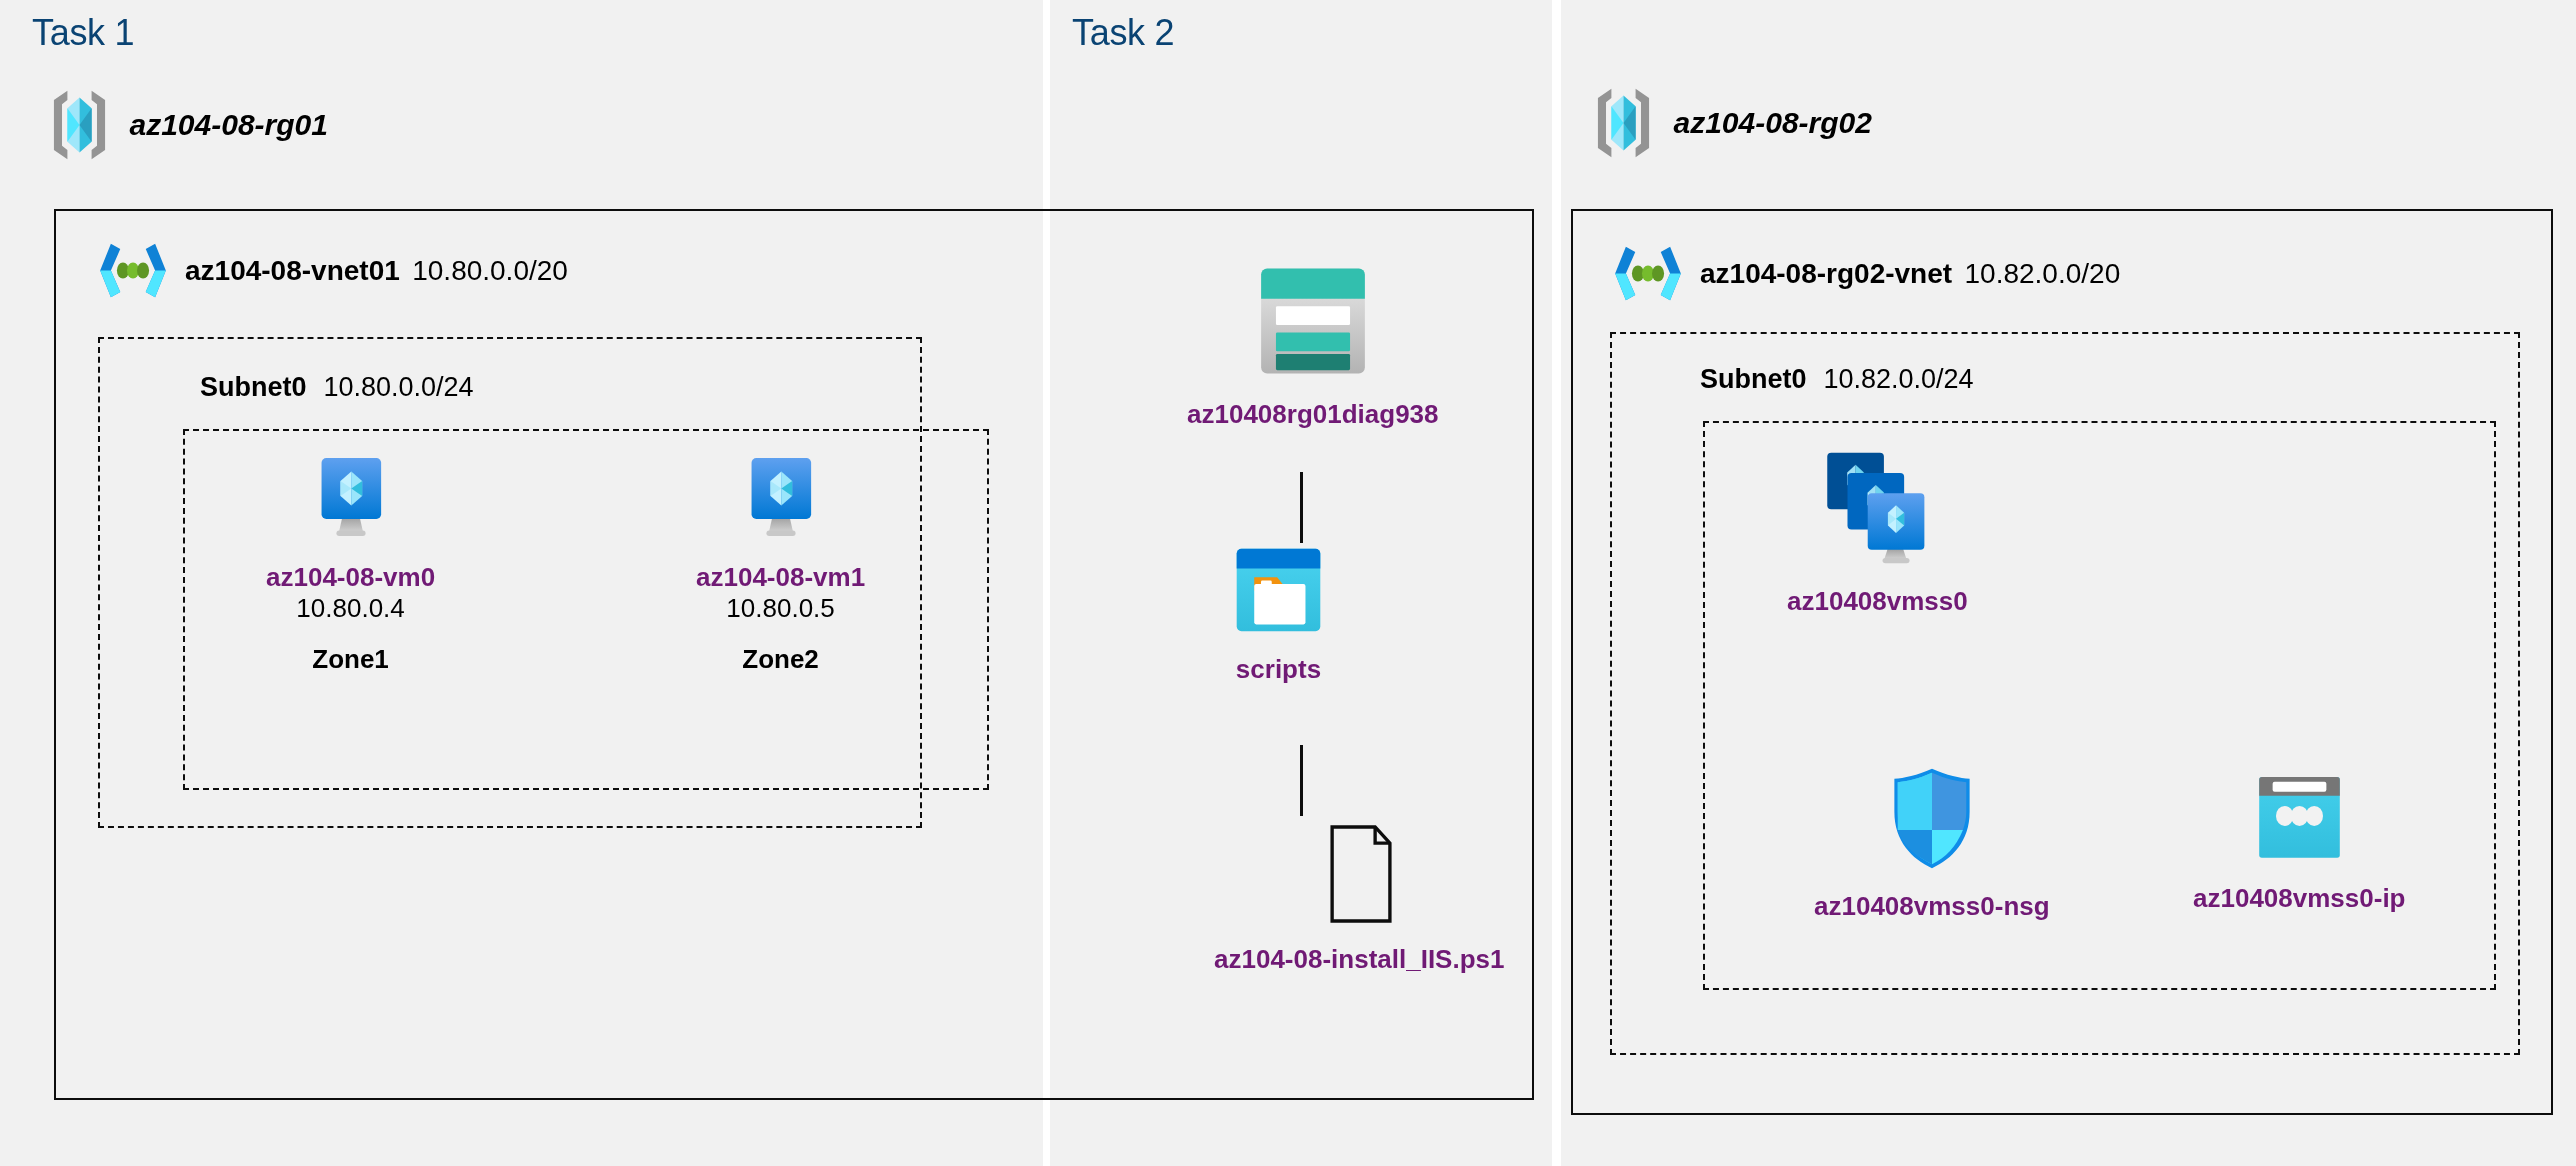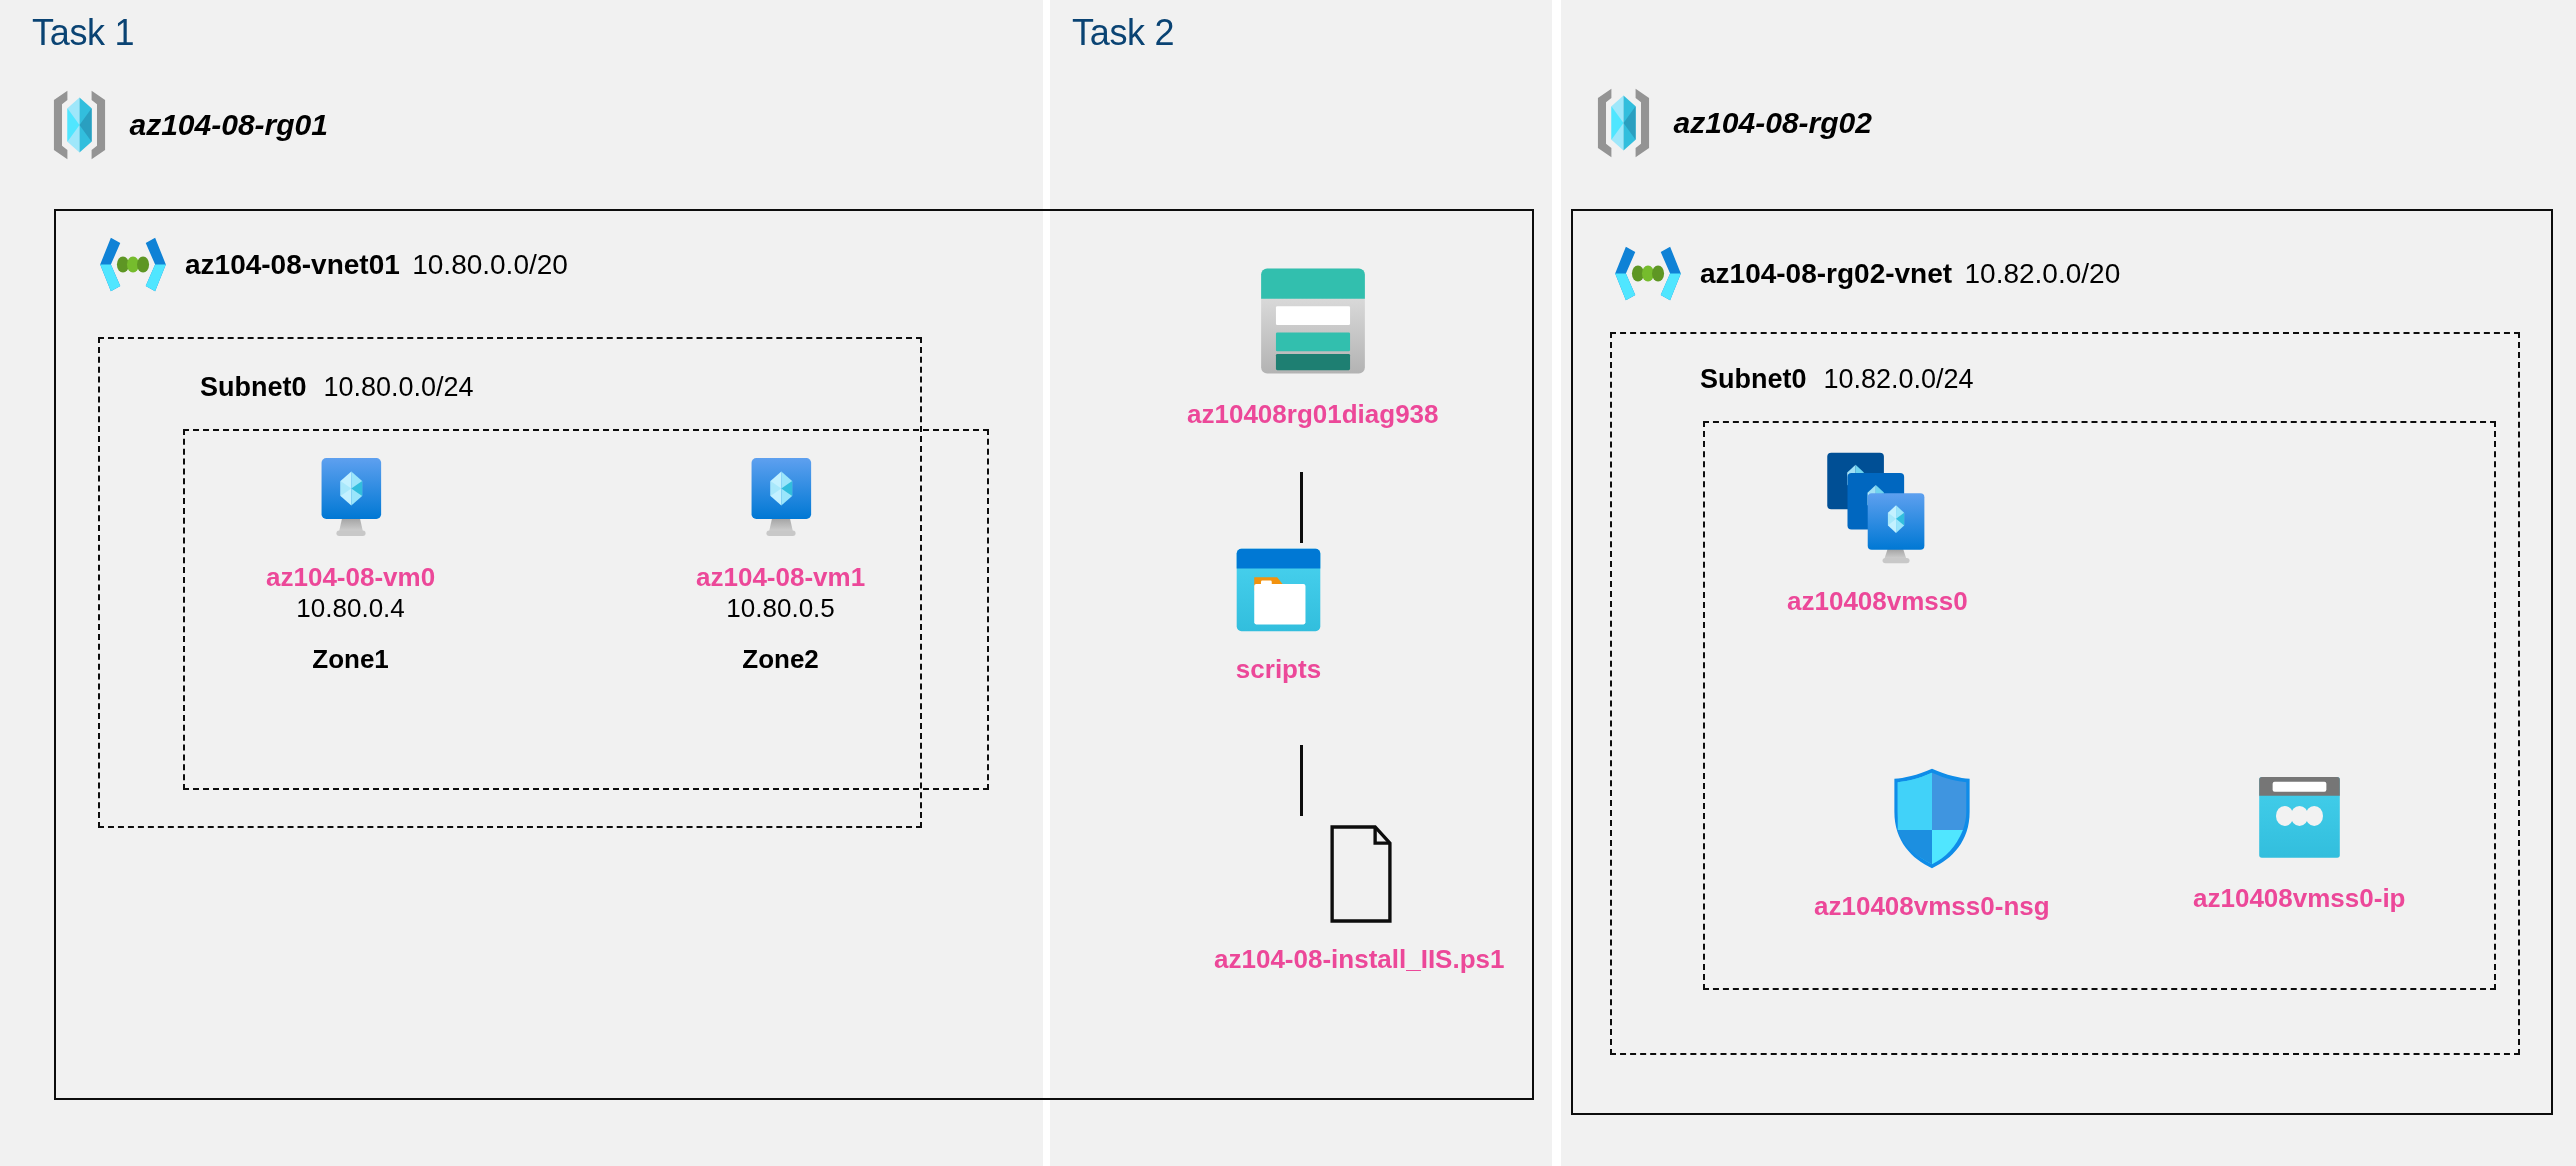--- a/index.html
+++ b/index.html
@@ -22,21 +22,21 @@
   .vnet-name{font-size:28px;font-weight:bold;color:#000;}
   .vnet-cidr{font-size:28px;font-weight:normal;color:#000;}
 
   
   .dashed{position:absolute;border:2.7px dashed #0d0d0d;background:transparent;}
   .subnet-label{position:absolute;white-space:nowrap;font-size:27px;color:#000;}
   .subnet-label b{font-weight:bold;}
 
   
   .node{position:absolute;display:flex;flex-direction:column;align-items:center;}
-  .node .cap{font-size:26px;font-weight:bold;color:#ec4899;white-space:nowrap;
+  .node .cap{font-size:26px;font-weight:bold;color:#701a75;white-space:nowrap;
              text-align:right;line-height:1.18;}
   .node .sub{font-size:26px;font-weight:normal;color:#000;white-space:nowrap;text-align:center;}
   .node .zone{font-size:26px;font-weight:bold;color:#000;white-space:nowrap;text-align:center;}
 
   .gap{height:20px;}
 
   
   .conn{position:absolute;background:#0d0d0d;width:2.7px;}
 
   svg{display:block;}
@@ -61,21 +61,21 @@
         <path d="M48 14 L66 30 L66 80 L48 96 Z" fill="#32bedd"></path>
         <path d="M48 55 L30 30 L30 80 Z" fill="#50e6ff"></path>
         <path d="M48 55 L66 30 L66 80 Z" fill="#2a9fc0"></path>
       </svg>
     </span>
     <span class="rg-name">az104-08-rg01</span>
   </div>
 
   <div class="vnet-box" style="left:54px;top:209px;width:1476px;height:887px;"></div>
 
-  <div class="vnet-head" style="left:96px;top:231px;">
+  <div class="vnet-head" style="left:96px;top:237px;">
     <span>
       <svg width="74" height="67" viewBox="0 0 110 100">
         <path d="M22 10 L6 50 L22 90 L36 82 L22 50 L36 18 Z" fill="#0f82d6"></path>
         <path d="M6 50 L22 90 L36 82 L22 50 Z" fill="#50e6ff"></path>
         <path d="M88 10 L104 50 L88 90 L74 82 L88 50 L74 18 Z" fill="#0f82d6"></path>
         <path d="M104 50 L88 90 L74 82 L88 50 Z" fill="#50e6ff"></path>
         <ellipse cx="40" cy="50" rx="9" ry="12" fill="#5e9624"></ellipse>
         <ellipse cx="55" cy="50" rx="9" ry="12" fill="#76bc2d"></ellipse>
         <ellipse cx="70" cy="50" rx="9" ry="12" fill="#5e9624"></ellipse>
       </svg>

